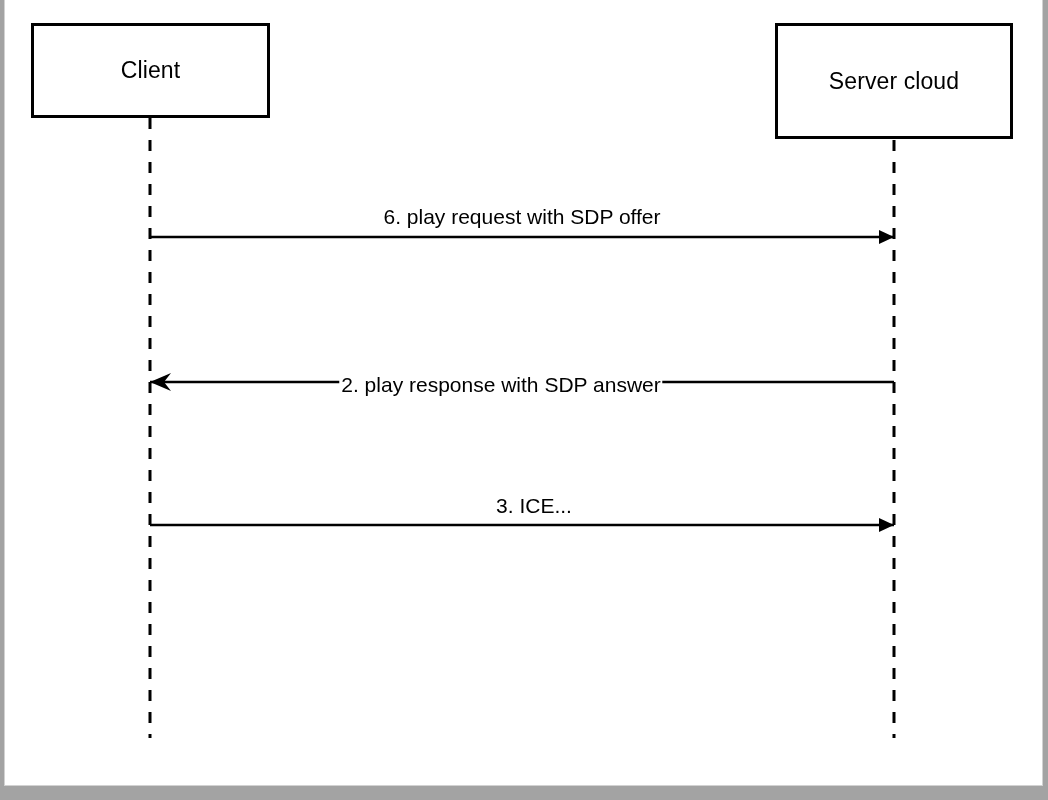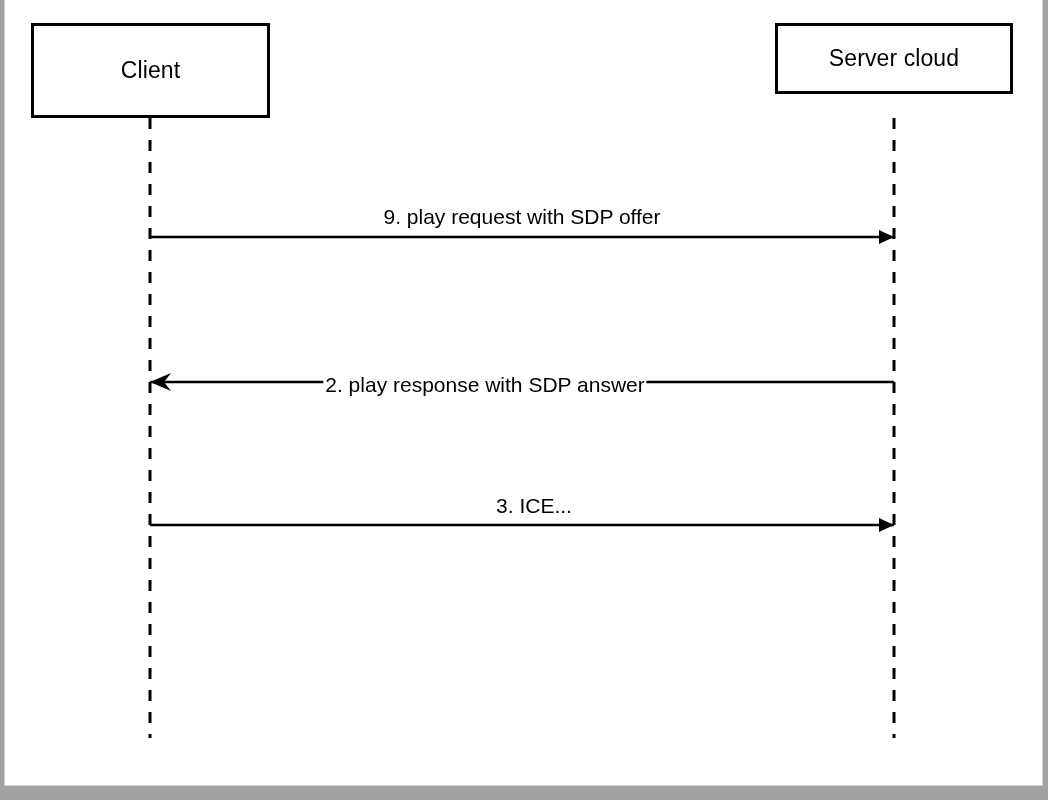--- a/index.html
+++ b/index.html
@@ -47,35 +47,36 @@
   }
   .participant-label {
     font-family: "Liberation Sans", sans-serif;
     font-size: 23px;
     color: #000000;
     line-height: 1;
     letter-spacing: 0.1px;
     white-space: nowrap;
   }
   #box-client  { left: 31px;  top: 23px; width: 239px; height: 95px; }
-  #box-server  { left: 775px; top: 23px; width: 238px; height: 71px; }
+  #box-server  { left: 775px; top: 23px; width: 238px; height: 116px; }
 
   .msg-label {
     position: absolute;
     font-family: "Liberation Sans", sans-serif;
     font-size: 21px;
     color: #000000;
     line-height: 1;
     white-space: nowrap;
     transform: translateX(-50%);
   }
   
   .msg-label.on-line {
     background: #ffffff;
     padding: 0 2px;
+    margin-left: 16px;
   }
   #label-1 { left: 522px; top: 206px; }
   #label-2 { left: 485px; top: 374px; }
   #label-3 { left: 534px; top: 495px; }
 </style>
 </head>
 <body>
 
 <div id="canvas">
 
@@ -103,19 +104,19 @@
   </svg>
 
   <div class="participant-box" id="box-client">
     <span class="participant-label">Client</span>
   </div>
 
   <div class="participant-box" id="box-server">
     <span class="participant-label">Server cloud</span>
   </div>
 
-  <div class="msg-label" id="label-1">9. play request with SDP offer</div>
+  <div class="msg-label" id="label-1">6. play request with SDP offer</div>
 
   <div class="msg-label on-line" id="label-2">2. play response with SDP answer</div>
 
   <div class="msg-label" id="label-3">3. ICE...</div>
 
 </div>
 
 </body></html>

